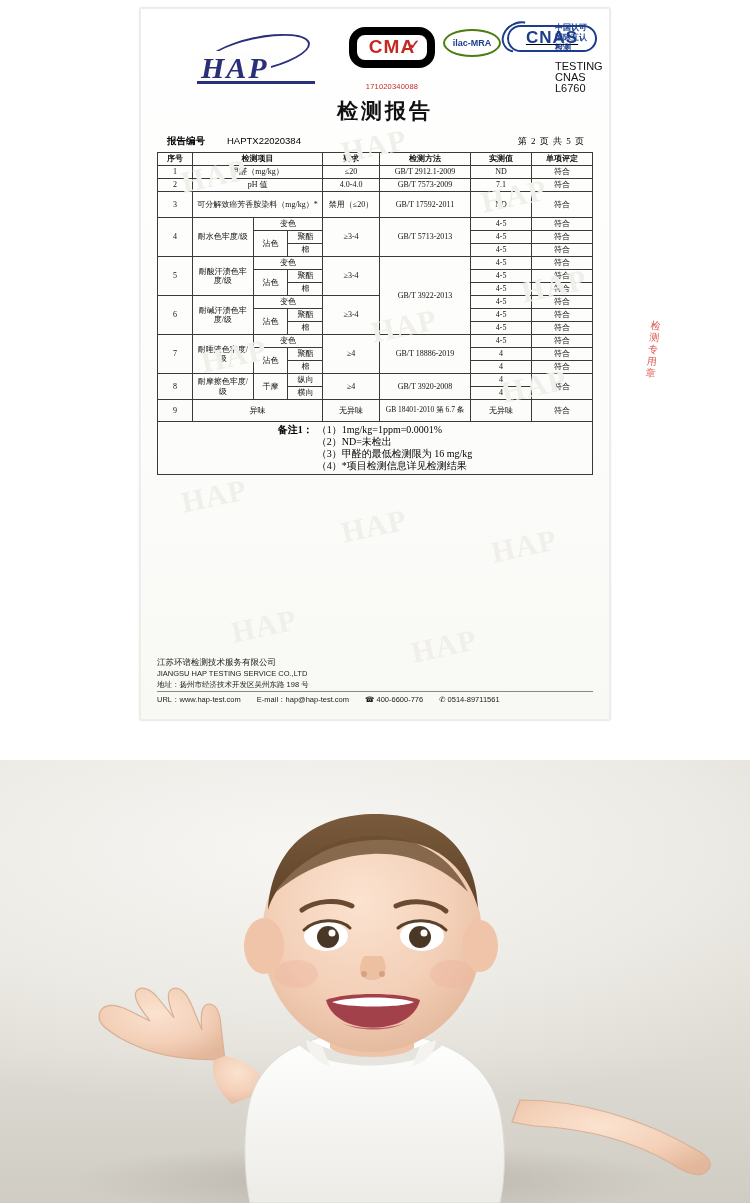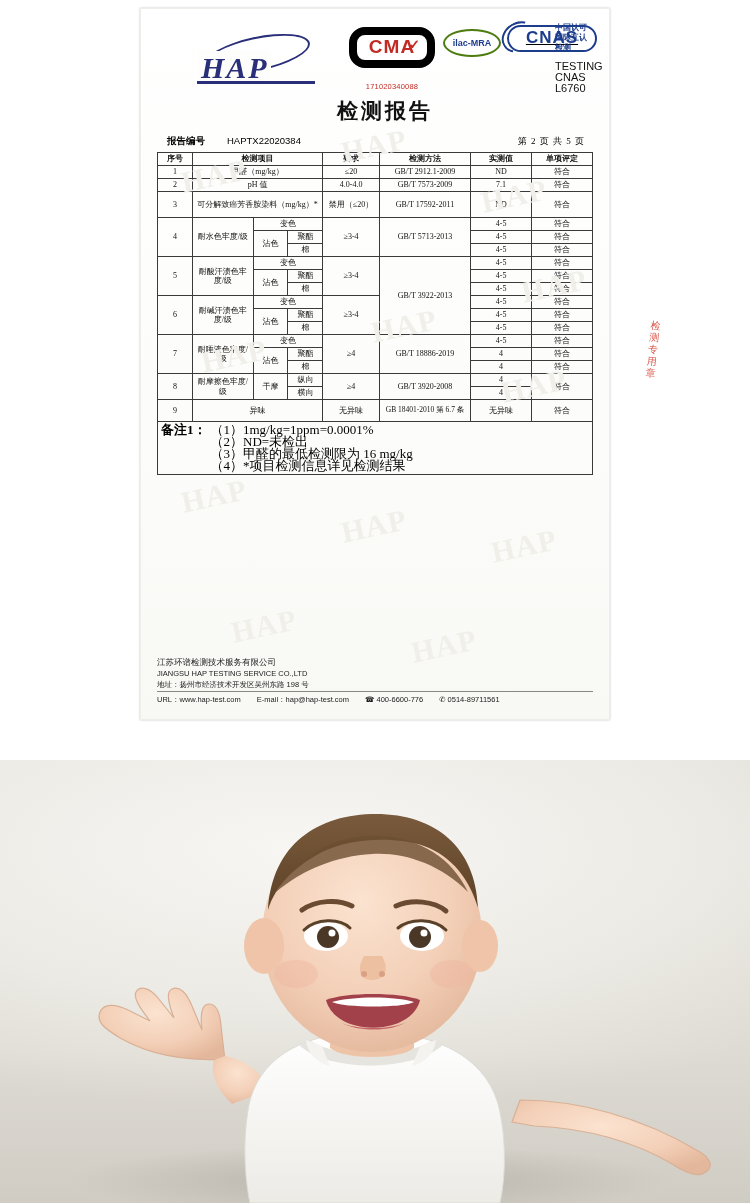--- a/index.html
+++ b/index.html
@@ -243,23 +243,24 @@
     color: #111;
     height: 13px;
   }
   table.rep th { font-weight: bold; font-size: 8px; }
   .small { font-size: 7.5px; }
 
   .notes {
     border: 0.6px solid #3a3a3a;
     border-top: none;
     display: flex;
-    font-size: 13px;
+    font-size: 10px;
     line-height: 12px;
     padding: 2px 3px;
+    justify-content: center;
   }
   .notes .nlab { font-weight: bold; white-space: nowrap; margin-right: 4px; }
   .notes ol { margin: 0; padding: 0; list-style: none; }
 
   
   .stamp {
     position: absolute;
     right: 88px;
     top: 320px;
     width: 14px;

